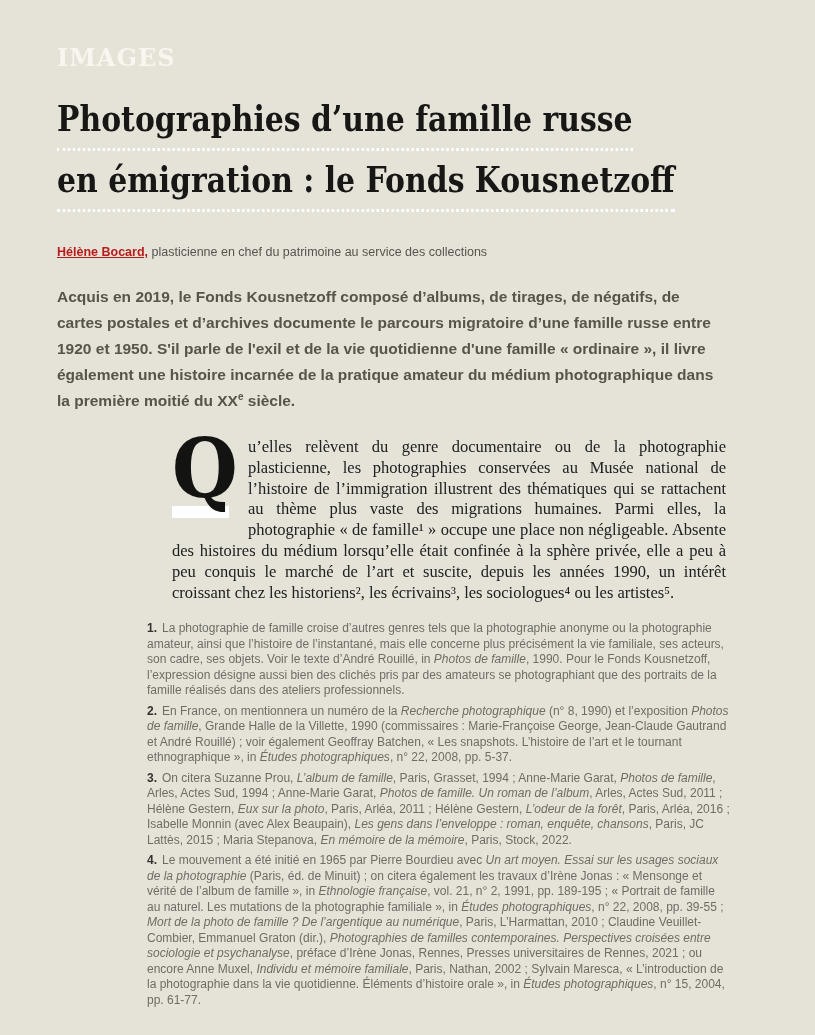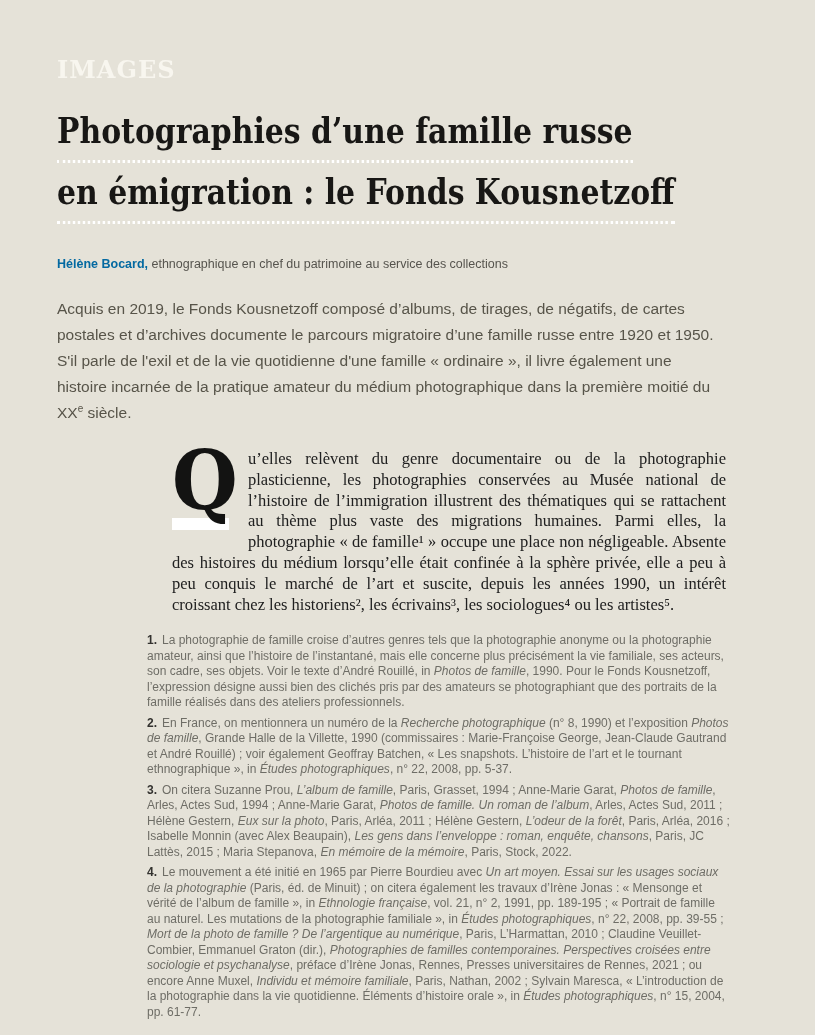--- a/index.html
+++ b/index.html
@@ -1,42 +1,42 @@
 <!DOCTYPE html>
 <html lang="fr"><head>
 <meta charset="utf-8">
 <style>
   html,body { margin:0; padding:0; background:#e5e2d8; }
   .page {
     position:relative; width:815px; height:1035px; box-sizing:border-box;
-    padding:56px 88px 0 57px; background:#e5e2d8; overflow:hidden;
+    padding:44px 88px 0 57px; background:#e5e2d8; overflow:hidden;
     font-family:"Liberation Sans", sans-serif;
   }
   
   .kicker {
     font-family:"DejaVu Serif", serif; font-weight:bold;
     font-size:24px; line-height:28px; color:#f8f6ef; letter-spacing:1px;
   }
   
   .title { margin:26px 0 0 0; padding:0; }
   .title-line {
     display:table; white-space:nowrap;
     font-family:"DejaVu Serif", serif; font-weight:bold;
     font-size:36px; line-height:40px; color:#181715;
     padding-bottom:10px; border-bottom:3px dotted #ffffff; margin-bottom:8px;
     transform:scaleX(0.83); transform-origin:0 50%;
   }
   
   .author { margin-top:32px; }
   .author p { margin:0; font-size:12.5px; line-height:17px; color:#56544e; }
-  .author b { color:#0369a1; }
+  .author b { color:#b91c1c;text-decoration:underline; }
   
   .lead {
     margin:23px 0 0 0; width:660px; height:132px;
-    font-weight:normal; font-size:15.5px; line-height:26px; color:#575449;
+    font-weight:bold; font-size:15.5px; line-height:26px; color:#575449;
   }
   .lead sup { font-size:10px; line-height:0; }
   
   .body-col { margin:21px 0 0 115px; width:554px; height:170px; }
   .dropcap { float:left; width:62px; height:100px; margin-right:14px; }
   .dropcap-letter {
     display:block; font-family:"DejaVu Serif", serif; font-weight:bold;
     font-size:82px; line-height:62px; color:#131312;
     transform:scaleX(0.92); transform-origin:0 0;
   }
@@ -58,21 +58,21 @@
 <div class="page">
 
   <div class="kicker">IMAGES</div>
 
   <h1 class="title">
     <span class="title-line">Photographies d’une famille russe</span>
     <span class="title-line">en émigration : le Fonds Kousnetzoff</span>
   </h1>
 
   <div class="author">
-    <p><b>Hélène Bocard,</b><span> ethnographique en chef du patrimoine au service des collections</span></p>
+    <p><b>Hélène Bocard,</b><span> plasticienne en chef du patrimoine au service des collections</span></p>
   </div>
 
   <p class="lead"><span>Acquis en 2019, le Fonds Kousnetzoff composé d’albums, de tirages, de négatifs, de cartes postales et d’archives documente le parcours migratoire d’une famille russe entre 1920 et 1950. S'il parle de l'exil et de la vie quotidienne d'une famille «&nbsp;ordinaire&nbsp;», il livre également une histoire incarnée de la pratique amateur du médium photographique dans la première moitié du XX</span><sup>e</sup><span> siècle.</span></p>
 
   <div class="body-col">
     <span class="dropcap">
       <span class="dropcap-letter">Q</span>
       <span class="dropcap-bar"></span>
     </span>
     <p class="body-text">u’elles relèvent du genre documentaire ou de la photographie plasticienne, les photographies conservées au Musée national de l’histoire de l’immigration illustrent des thématiques qui se rattachent au thème plus vaste des migrations humaines. Parmi elles, la photographie «&nbsp;de famille¹&nbsp;» occupe une place non négligeable. Absente des histoires du médium lorsqu’elle était confinée à la sphère privée, elle a peu à peu conquis le marché de l’art et suscite, depuis les années 1990, un intérêt croissant chez les historiens², les écrivains³, les sociologues⁴ ou les artistes⁵.</p>

